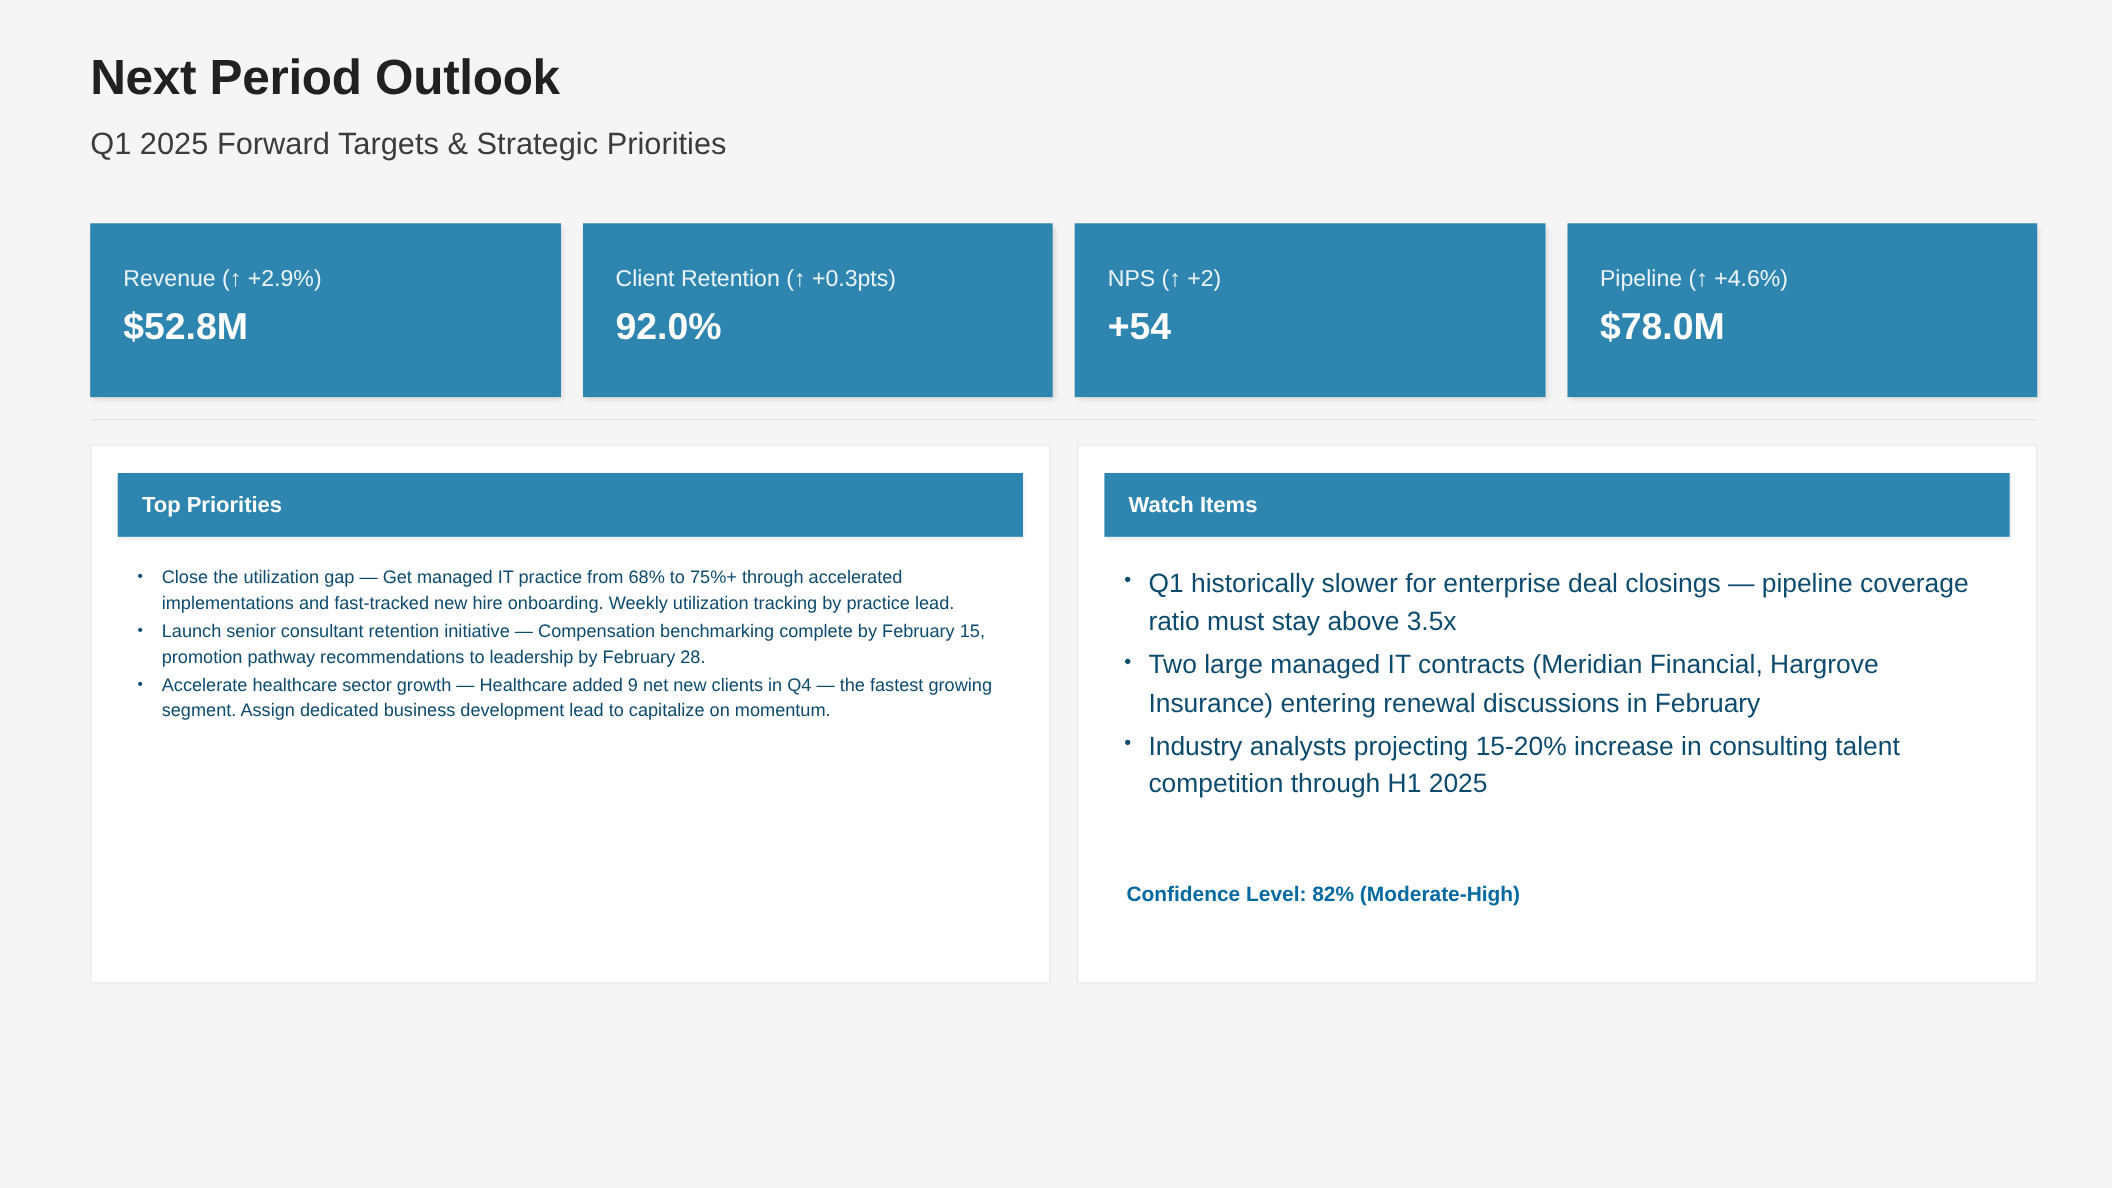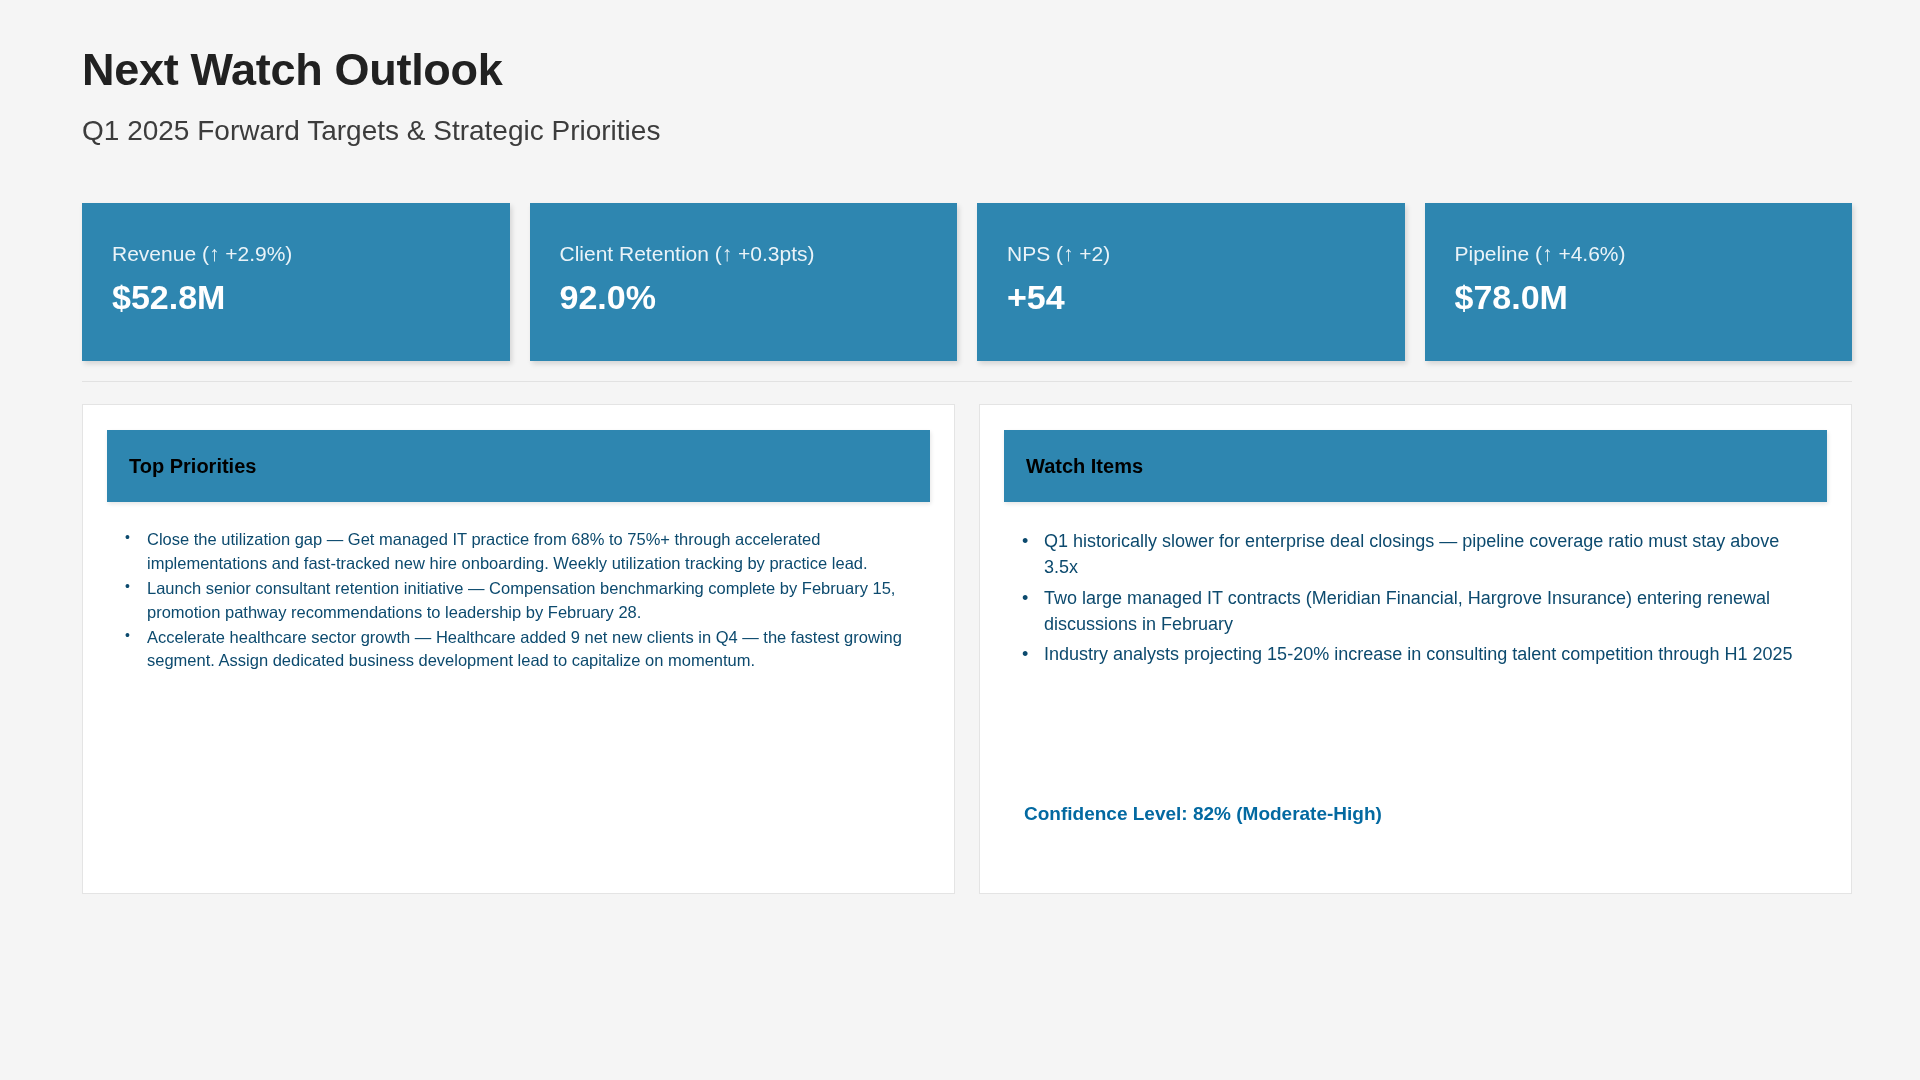--- a/index.html
+++ b/index.html
@@ -91,25 +91,25 @@
     background: #ffffff;
     border: 1px solid #e4e4e4;
     height: 490px;
     padding: 25px 24px 24px 24px;
     display: flex;
     flex-direction: column;
   }
 
   .panel-header {
     background: #2e86b0;
-    color: #000000;
+    color: #ffffff;
     font-size: 20px;
     font-weight: bold;
     padding: 16px 22px;
-    height: 72px;
+    height: 58px;
     display: flex;
     align-items: center;
     box-shadow: 1px 2px 4px rgba(0,0,0,0.10);
   }
 
   .panel-body {
     padding: 26px 10px 0 10px;
     flex: 1 1 auto;
     display: flex;
     flex-direction: column;
@@ -138,21 +138,21 @@
     line-height: 1.42;
     margin-bottom: 2px;
   }
   .priorities li::before {
     font-size: 14px;
     top: 1px;
   }
 
   
   .watch li {
-    font-size: 18px;
+    font-size: 24px;
     line-height: 1.45;
     margin-bottom: 4px;
   }
   .watch li::before {
     font-size: 18px;
     top: 0px;
   }
 
   .confidence {
     font-size: 19px;
@@ -161,21 +161,21 @@
     margin-top: auto;
     padding-bottom: 44px;
     padding-left: 10px;
   }
 </style>
 </head>
 <body>
 
 <div class="page">
 
-  <h1 class="page-title">Next Watch Outlook</h1>
+  <h1 class="page-title">Next Period Outlook</h1>
   <div class="page-subtitle">Q1 2025 Forward Targets &amp; Strategic Priorities</div>
 
   <div class="kpi-strip">
     <div class="kpi-card">
       <div class="kpi-label">Revenue (↑ +2.9%)</div>
       <div class="kpi-value">$52.8M</div>
     </div>
     <div class="kpi-card">
       <div class="kpi-label">Client Retention (↑ +0.3pts)</div>
       <div class="kpi-value">92.0%</div>

